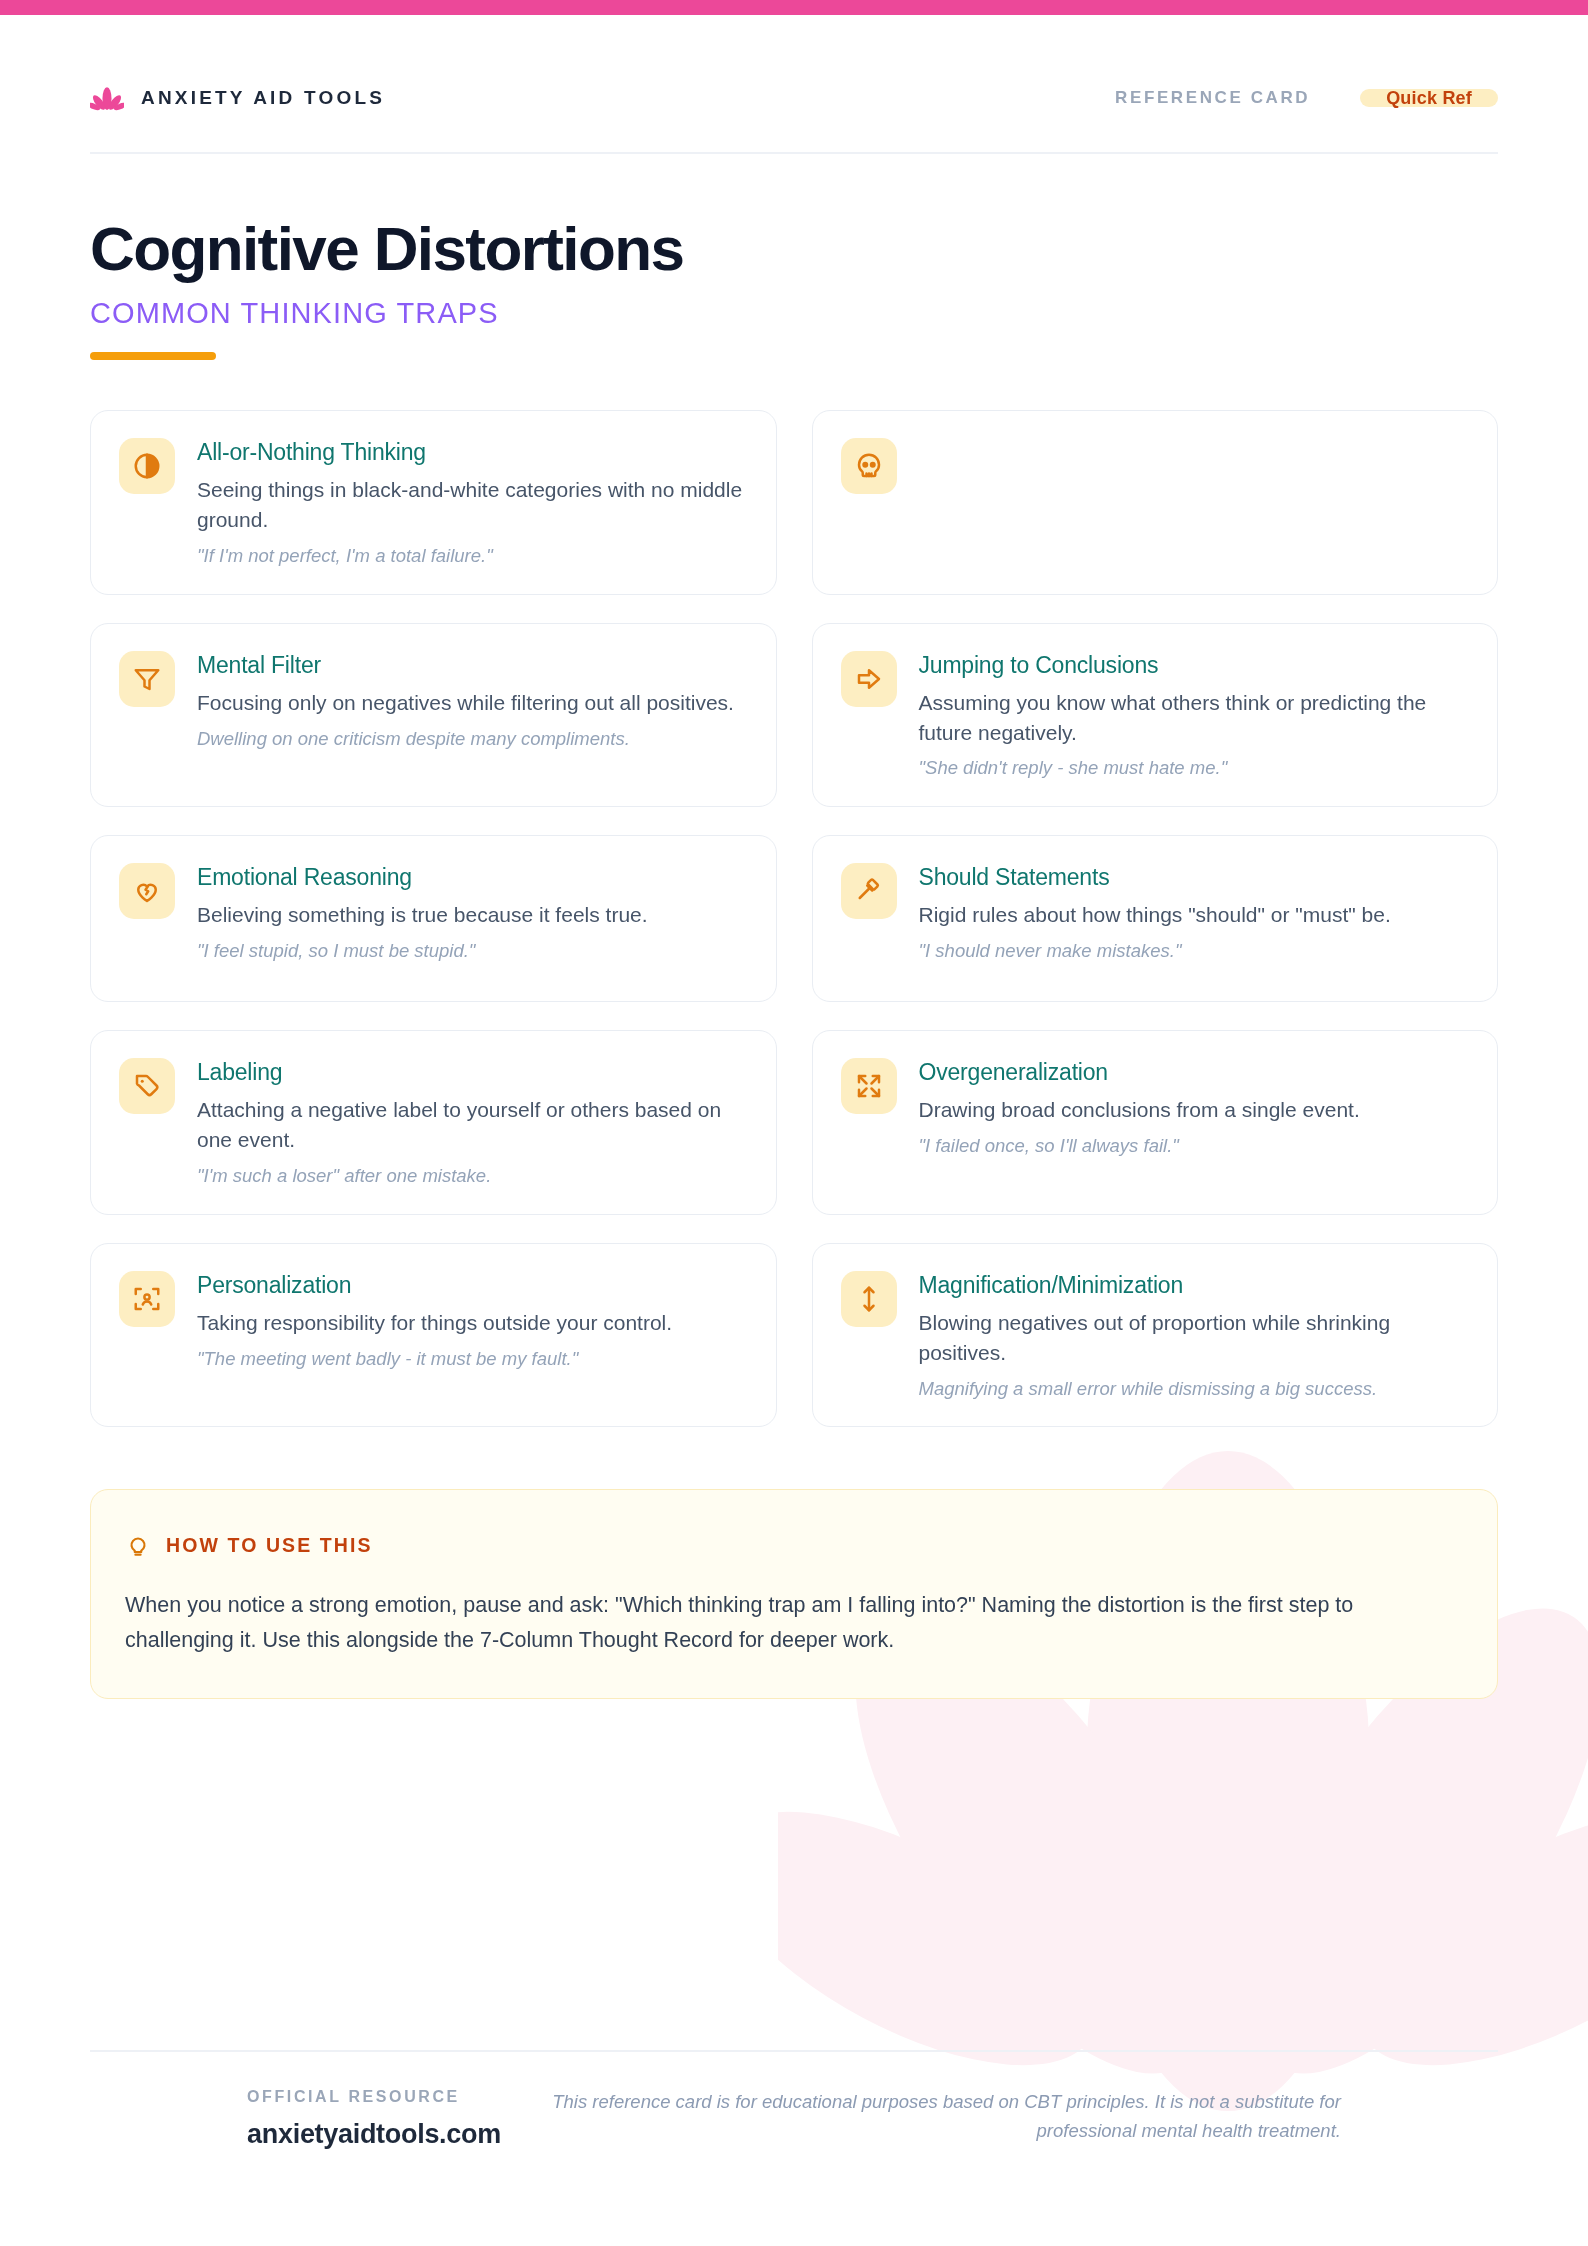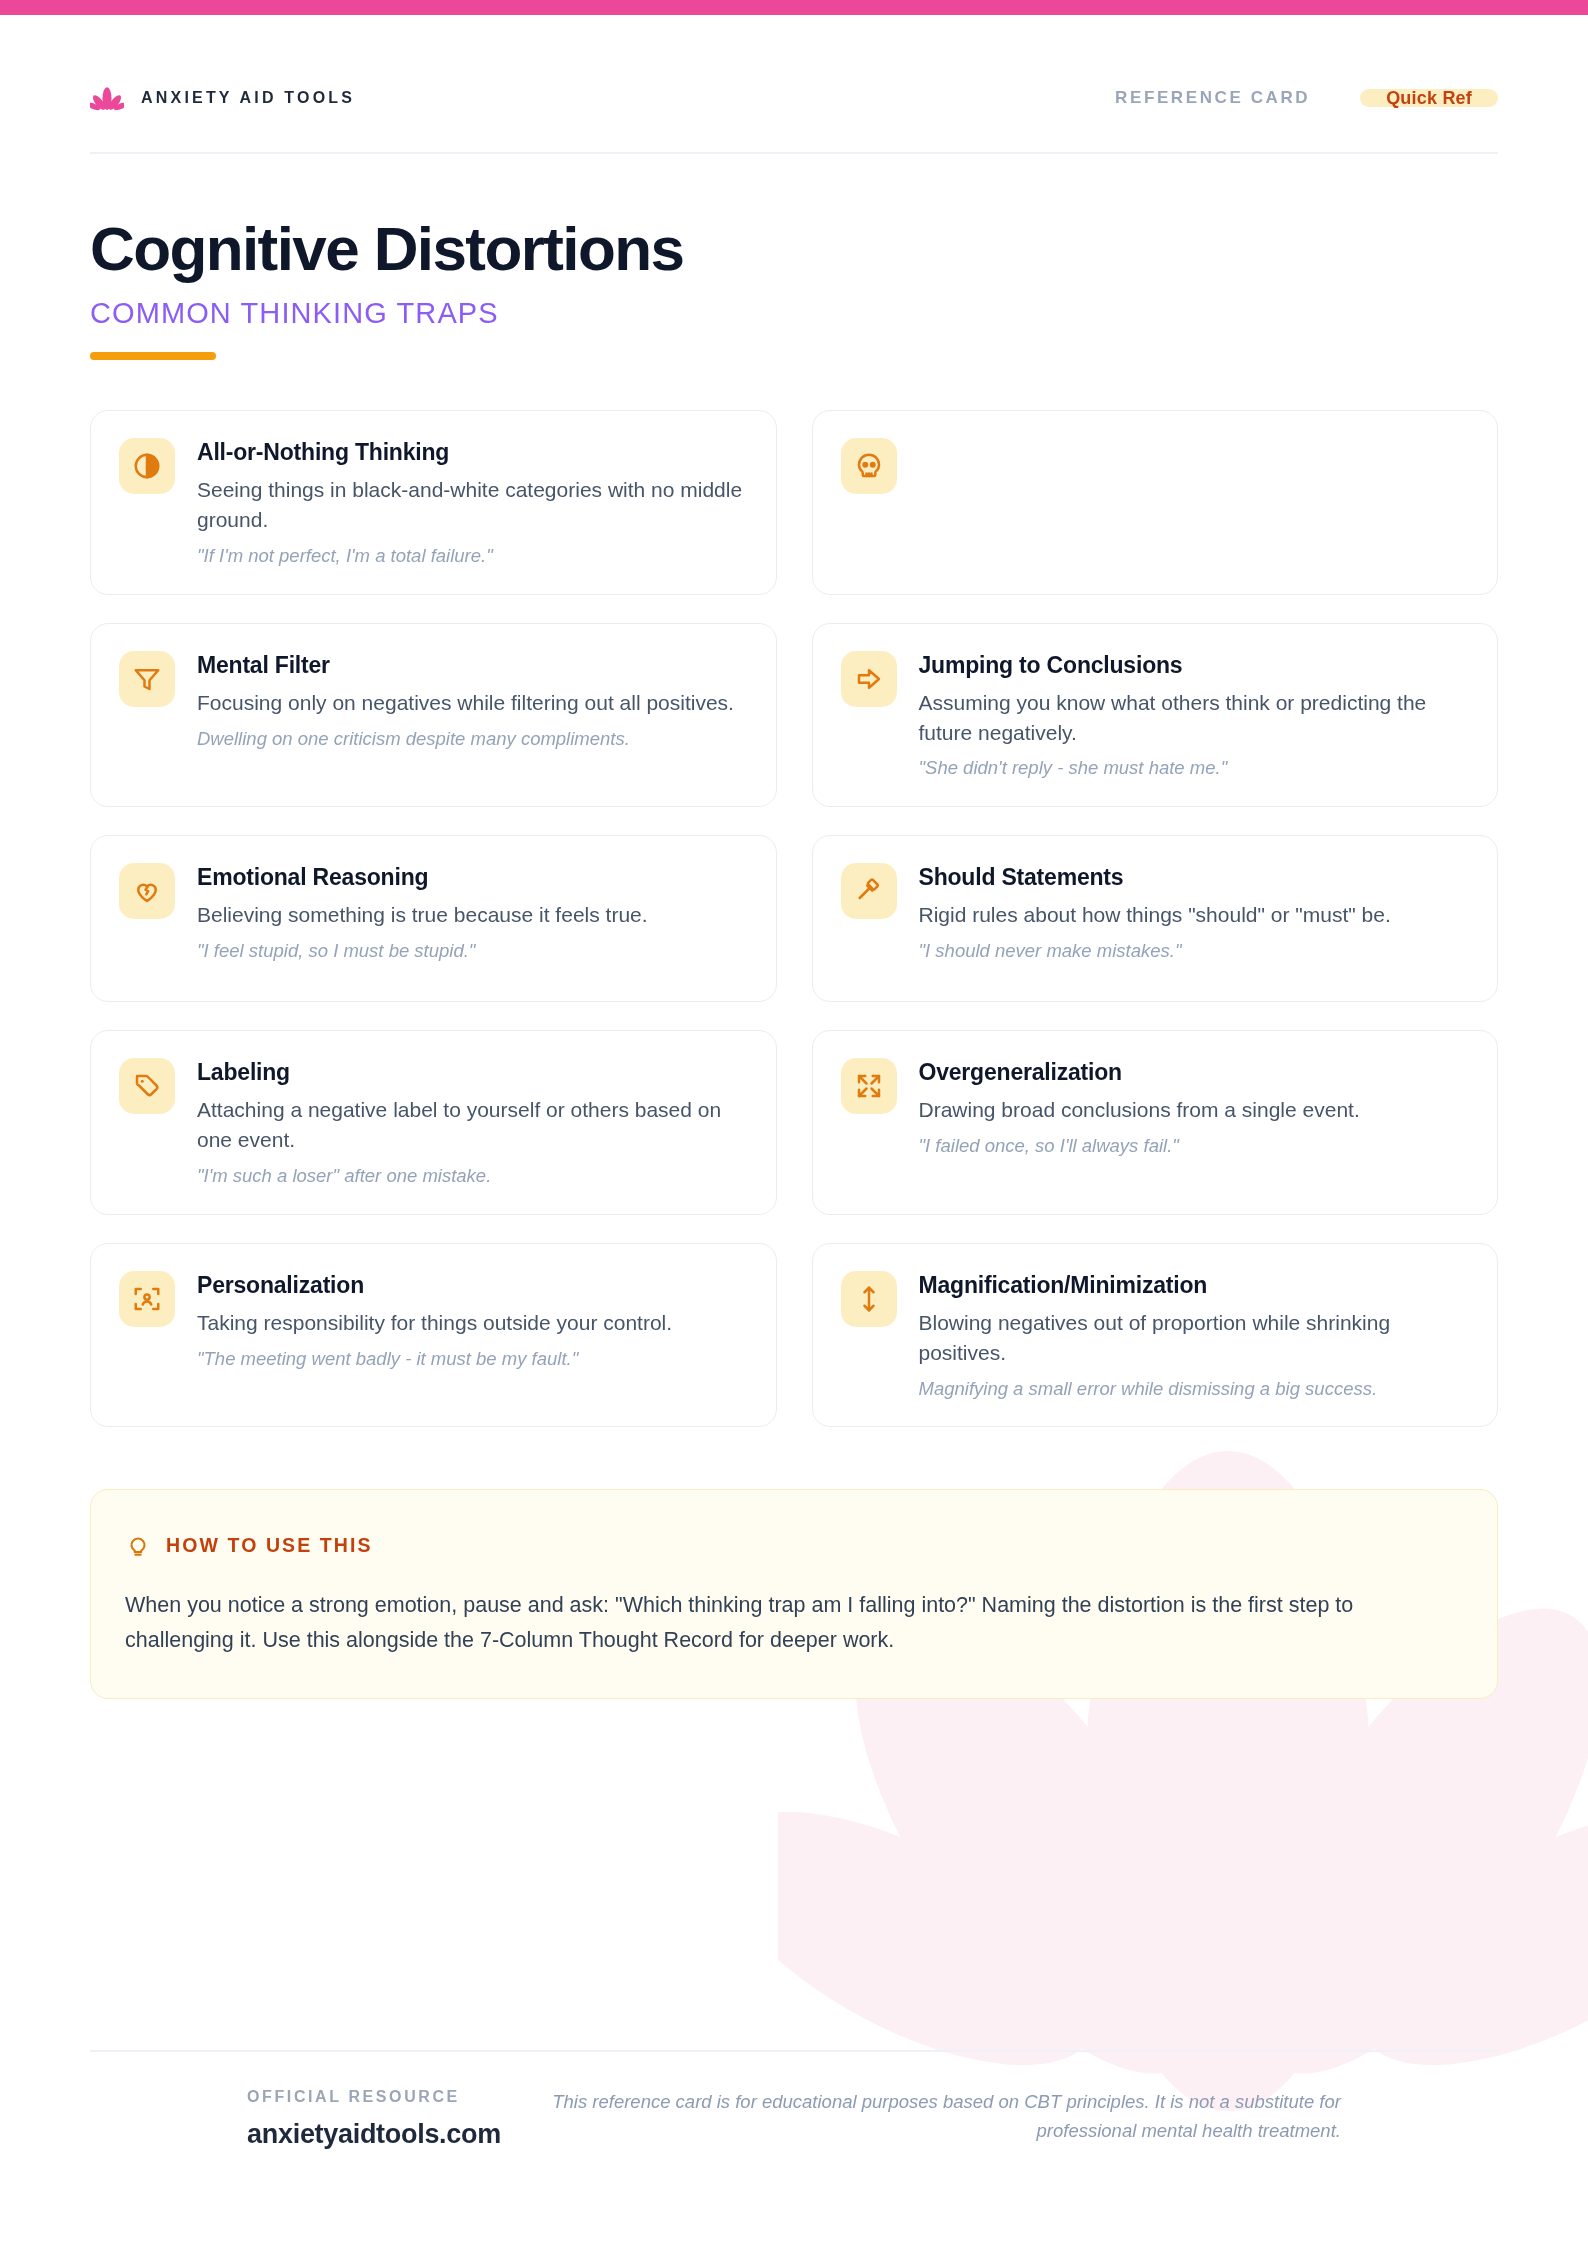--- a/index.html
+++ b/index.html
@@ -57,21 +57,21 @@
     height: 152px;
     padding-top: 44px;
   }
   .brand {
     display: flex;
     align-items: center;
     gap: 17px;
   }
   .brand-mark { width: 34px; height: 34px; display: block; }
   .brand-name {
-    font-size: 16px;
+    font-size: 19px;
     font-weight: 700;
     letter-spacing: 3.2px;
     color: #1e293b;
   }
   .header-right {
     display: flex;
     align-items: center;
     gap: 50px;
   }
   .header-eyebrow {
@@ -145,22 +145,22 @@
     border-radius: 15px;
     background: #fdeec2;
     display: flex;
     align-items: center;
     justify-content: center;
   }
   .card-icon svg { width: 30px; height: 30px; display: block; }
   .card-body { flex: 1 1 auto; min-width: 0; padding-top: 1px; }
   .card-title {
     font-size: 23px;
-    font-weight: 700;
-    color: #0f172a;
+    font-weight: 400;
+    color: #0f766e;
     letter-spacing: -0.2px;
     margin-bottom: 9px;
   }
   .card-desc {
     font-size: 21px;
     line-height: 1.42;
     color: #475569;
     margin-bottom: 9px;
   }
   .card-example {

